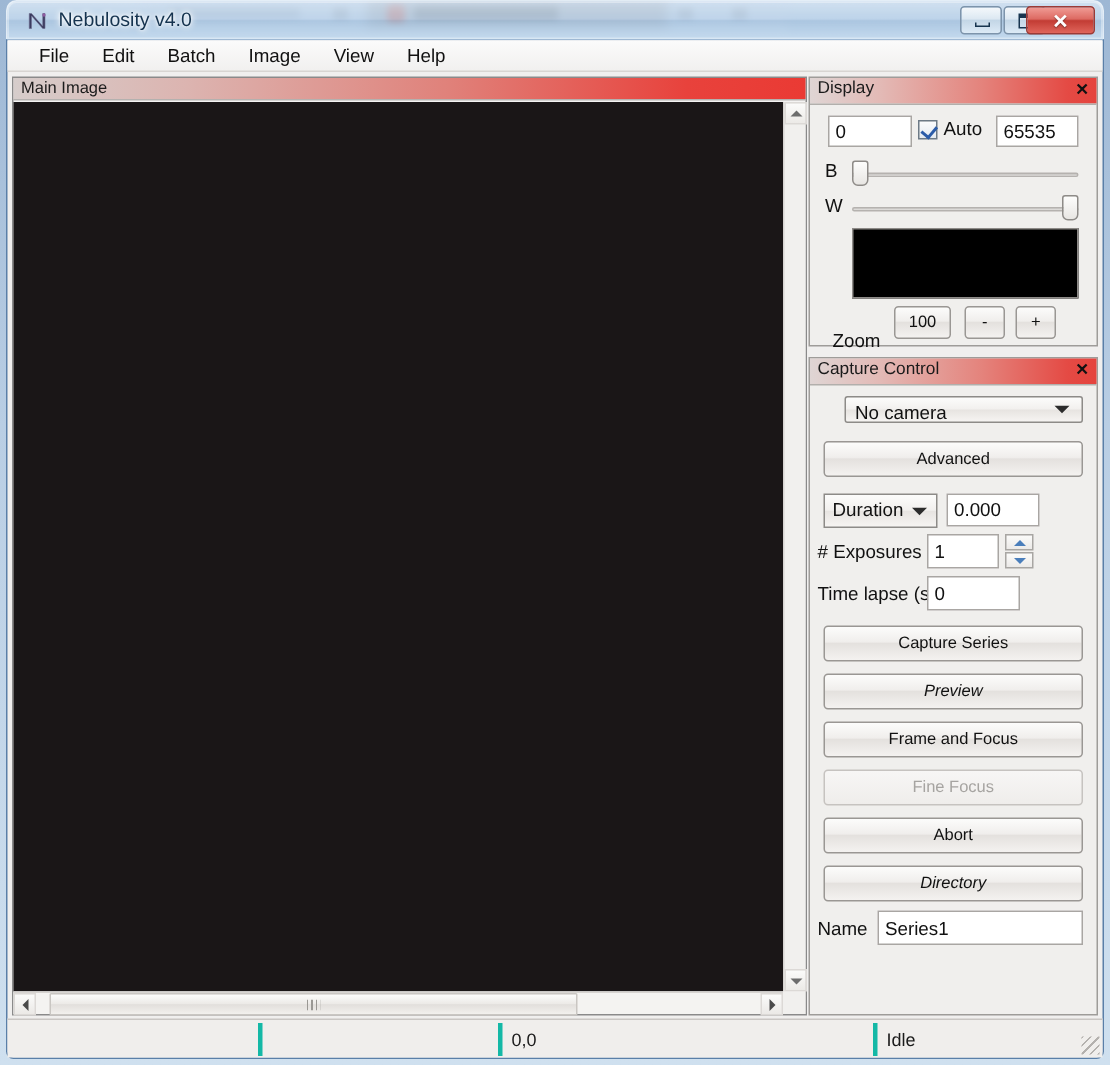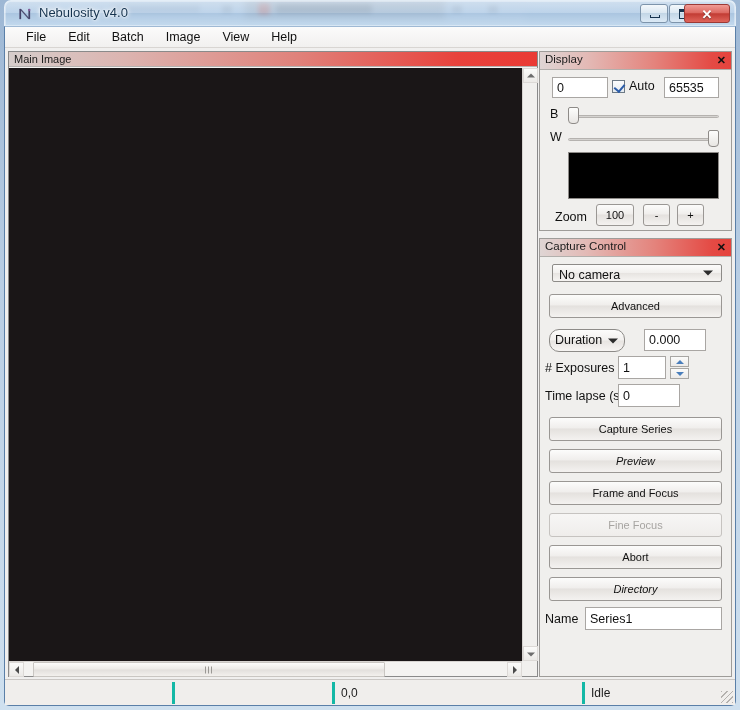--- a/index.html
+++ b/index.html
@@ -218,43 +218,43 @@
   #disp-preview { position:absolute; left:28px; right:12px; top:100px; height:47px;
     background:#000; border:1px solid #8e8b88; }
   #zoom-row { position:absolute; left:0; right:0; top:152px; height:24px; }
   .btn {
     border:1px solid #9a9794; border-radius:3px;
     background:linear-gradient(180deg,#fcfcfb 0%,#f0eeec 45%,#e4e1de 50%,#f4f2f0 100%);
     font-size:11px; color:#111; text-align:center; cursor:default;
     font-family:"Liberation Sans", sans-serif;
     display:flex; align-items:center; justify-content:center;
   }
-  #zoom-label { position:absolute; left:15px; top:6px; }
+  #zoom-label { position:absolute; left:15px; top:16px; }
   #zoom-value { position:absolute; left:56px; top:0; width:38px; height:22px; }
   #zoom-minus { position:absolute; left:103px; top:0; width:27px; height:22px; }
   #zoom-plus { position:absolute; left:137px; top:0; width:27px; height:22px; }
 
   
-  #cam-select { position:absolute; left:12px; right:9px; top:25px; height:18px;
+  #cam-select { position:absolute; left:23px; right:9px; top:25px; height:18px;
     border:1px solid #8d8b88; border-radius:2px;
     background:linear-gradient(180deg,#fcfcfb 0%,#f2f0ee 48%,#e7e4e1 52%,#f6f4f2 100%);
     font-size:12.5px; color:#111; padding-left:6px; line-height:21px; cursor:default; }
   #cam-arrow { position:absolute; right:8px; top:50%; transform:translateY(-50%);
     width:0;height:0;border-left:5px solid transparent;border-right:5px solid transparent;
     border-top:5px solid #2c2c2c; }
   #btn-advanced { position:absolute; left:9px; right:9px; top:55px; height:24px; }
 
   #dur-select { position:absolute; left:9px; top:90px; width:76px; height:23px;
-    border:1px solid #8d8b88; border-radius:10px;
+    border:1px solid #8d8b88; border-radius:0;
     background:linear-gradient(180deg,#fcfcfb 0%,#f2f0ee 48%,#e7e4e1 52%,#f6f4f2 100%);
     font-size:12.5px; color:#111; padding-left:5px; line-height:21px; cursor:default; }
   #dur-arrow { position:absolute; right:6px; top:50%; transform:translateY(-50%);
     width:0;height:0;border-left:5px solid transparent;border-right:5px solid transparent;
     border-top:5px solid #2c2c2c; }
-  #dur-value { left:104px; top:90px; width:62px; height:22px; }
+  #dur-value { left:91px; top:90px; width:62px; height:22px; }
 
   #exp-label { left:5px; top:122px; }
   #exp-value { left:78px; top:117px; width:48px; height:23px; }
   #exp-spin { position:absolute; left:130px; top:117px; width:19px; height:23px; }
   .spin-btn { position:absolute; left:0; width:19px; height:11px;
     border:1px solid #a8a6a3; background:linear-gradient(180deg,#fbfbfa,#eceae8); }
   #spin-up { top:0; }
   #spin-down { bottom:0; }
   .tri-up-blue { position:absolute; left:50%; top:50%; transform:translate(-50%,-50%);
     width:0;height:0;border-left:4px solid transparent;border-right:4px solid transparent;

